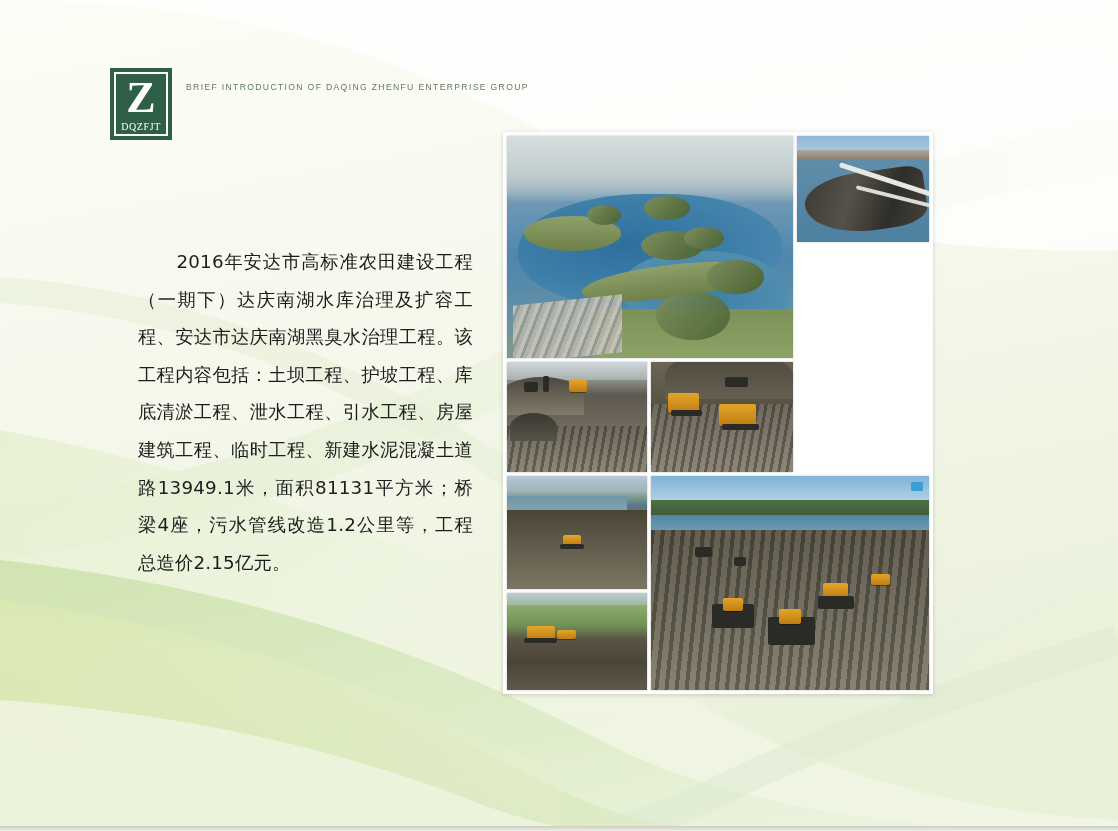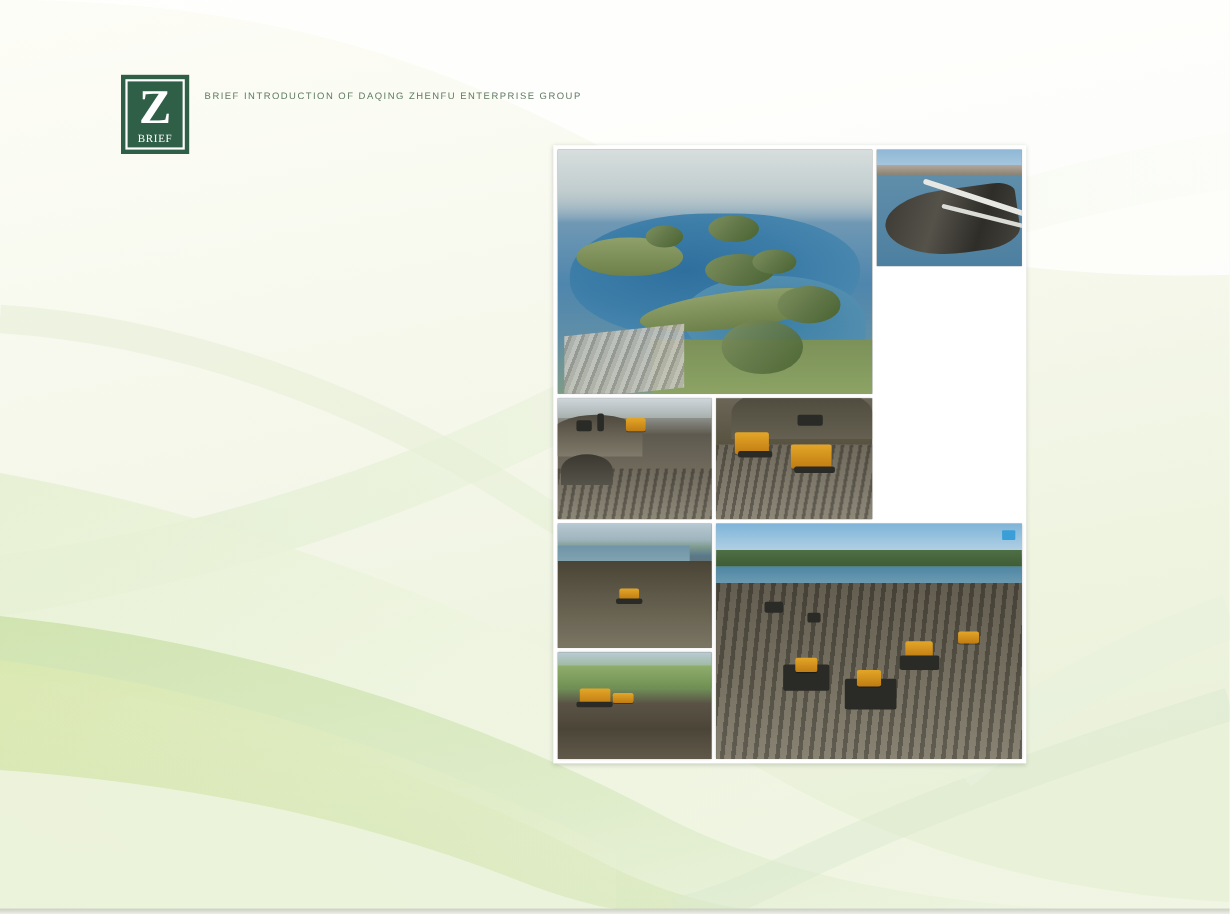--- a/index.html
+++ b/index.html
@@ -385,28 +385,31 @@
     <path d="M1118,640 C960,690 820,740 700,800 C670,815 640,825 615,831" fill="none" stroke="#dcead0" stroke-width="30" opacity="0.5"></path>
     <path d="M1118,560 C1010,600 930,650 870,700" fill="none" stroke="#e8f1dd" stroke-width="40" opacity="0.5"></path>
   </svg>
 
   <div class="bottom-strip"></div>
 
   <div class="logo-block">
     <div class="logo-mark">
       <div class="logo-mark-inner">
         <span class="logo-z">Z</span>
-        <span class="logo-abbr">BRIEF</span>
+        <span class="logo-abbr">DQZFJT</span>
       </div>
     </div>
     <div class="logo-text">
       <div class="company-name-en">BRIEF INTRODUCTION OF DAQING ZHENFU ENTERPRISE GROUP</div>
     </div>
   </div>
 
+  <div class="body-text">
+    <span class="indent"></span><span>2016年安达市高标准农田建设工程（一期下）达庆南湖水库治理及扩容工程、安达市达庆南湖黑臭水治理工程。该工程内容包括：土坝工程、护坡工程、库底清淤工程、泄水工程、引水工程、房屋建筑工程、临时工程、新建水泥混凝土道路13949.1米，面积81131平方米；桥梁4座，污水管线改造1.2公里等，工程总造价2.15亿元。</span>
+  </div>
 
   <div class="collage-frame">
     <div class="collage">
 
       <div class="cell cell-shadow" style="left:0; top:0; width:286px; height:222px;">
         <div class="scene scene-plan">
           <div class="plan-haze"></div>
           <div class="plan-lake"></div>
           <div class="plan-lake2"></div>
           <div class="plan-shore" style="left:6%; top:36%; width:34%; height:16%;"></div>

